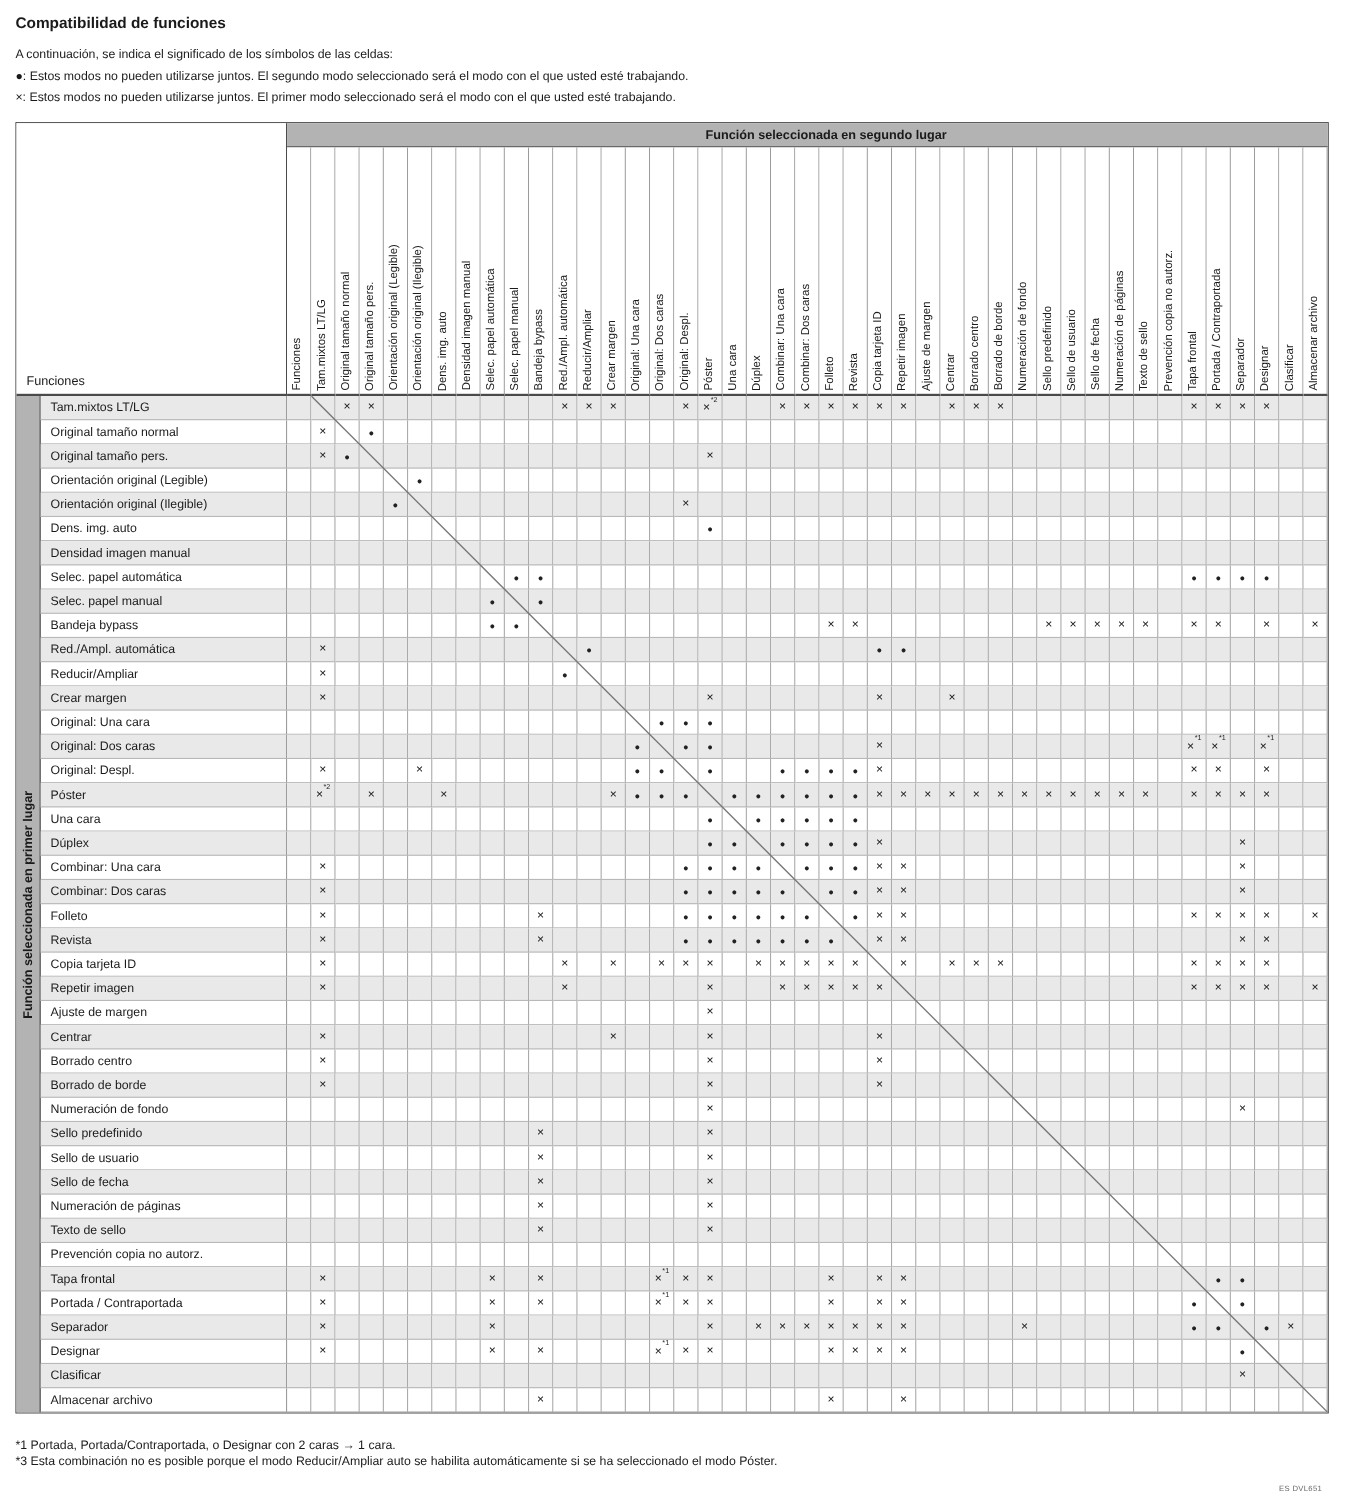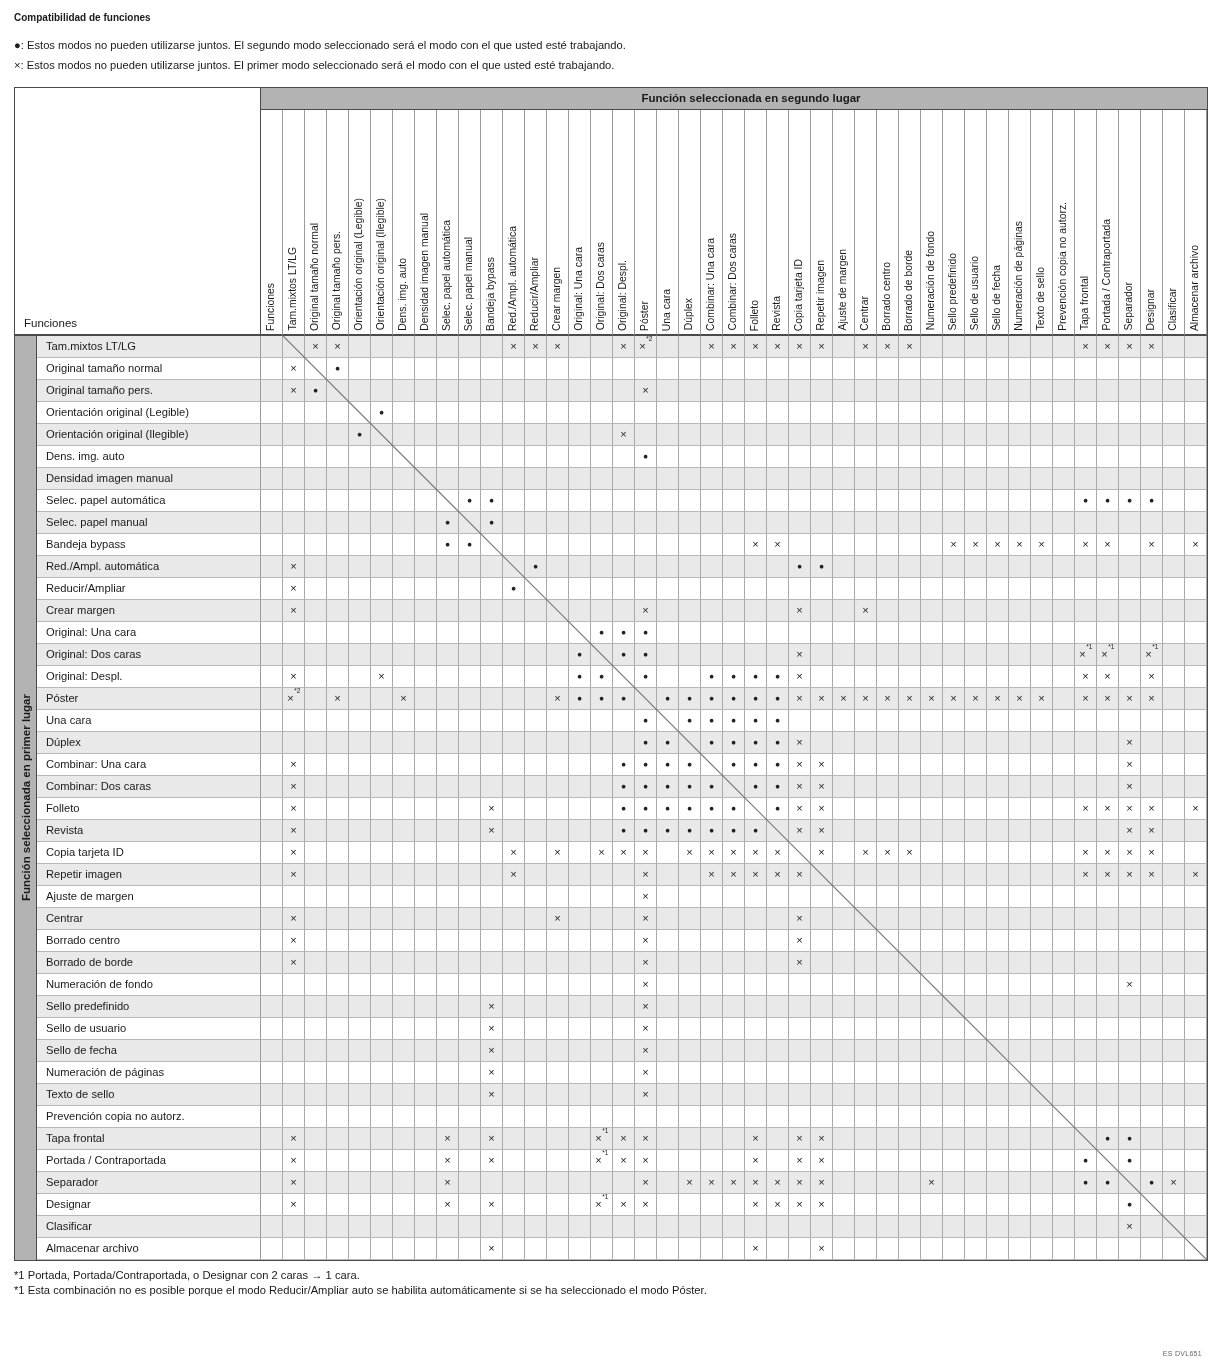--- a/index.html
+++ b/index.html
@@ -6,21 +6,21 @@
   html,body { background:#fff; }
   body {
     width: 1230px; height: 1370px;
     position: relative;
     font-family: "Liberation Sans", sans-serif;
     color: #1a1a1a;
     overflow: hidden;
   }
   .page { padding: 10px 14px 0 14px; }
   h1[data-name="page-title"] {
-    font-size: 10px; font-weight: bold;
+    font-size: 14px; font-weight: bold;
     margin: 2px 0 15px 0;
   }
   .legend p { font-size: 11.2px; margin: 0 0 4.5px 0; line-height: 1.35; }
   .legend { margin-bottom: 14px; }
 
   .matrix-wrap { position: relative; display: inline-block; }
   #matrix-grid {
     display: grid;
     border: 1px solid #4a4a4a;
     background: #fff;
@@ -76,34 +76,35 @@
     border-right: 1px solid #aaa;
     border-bottom: 1px solid #b8b8b8;
     display: flex; align-items: center; justify-content: center;
     font-size: 11px; color: #222; line-height: 1;
   }
   .c .dot { font-size: 8.5px; }
   .c sup { font-size: 6.5px; position: relative; top: -4px; left: 0.5px; }
   .gray { background: #e9e9e9; }
   .diag-svg { position: absolute; left: 269px; top: 249px; pointer-events: none; }
 
-  .footnotes { margin-top: 8px; }
+  .footnotes { margin-top: 23px; }
   .footnotes p { font-size: 11.2px; margin: 0 0 3px 0; }
   .doc-code {
     position: absolute; right: 28px; top: 1350px;
     font-size: 7px; color: #666; letter-spacing: 0.3px;
   }
 </style>
 </head>
 <body>
 
 <div class="page" data-name="manual-page">
   <h1 data-name="page-title">Compatibilidad de funciones</h1>
 
   <div class="legend" data-name="symbol-legend">
+    <p data-name="legend-intro">A continuación, se indica el significado de los símbolos de las celdas:</p>
     <p data-name="legend-dot">●: Estos modos no pueden utilizarse juntos. El segundo modo seleccionado será el modo con el que usted esté trabajando.</p>
     <p data-name="legend-x">×: Estos modos no pueden utilizarse juntos. El primer modo seleccionado será el modo con el que usted esté trabajando.</p>
   </div>
 
   <div class="matrix-wrap" data-name="compatibility-matrix">
     <div id="matrix-grid" data-name="compatibility-grid" style="grid-template-columns: 22px 224px 22px repeat(42, 22px); grid-template-rows: 22px 226px repeat(42, 22px);">
         <div class="corner" data-name="corner-label" style="grid-area: 1 / 1 / 3 / 3;">Funciones</div>
         <div class="group-header" data-name="column-group-label" style="grid-area: 1 / 3 / 2 / 46; padding-left: 34px;">Función seleccionada en segundo lugar</div>
         <div class="colhead" data-name="column-header-funciones" style="grid-area: 2 / 3 / 3 / 4;">
           <span data-name="column-header-label">Funciones</span>
@@ -2654,17 +2655,17 @@
         <div class="c" data-name="matrix-cell"></div>
         <div class="c" data-name="matrix-cell"></div>
       </div>
     <svg class="diag-svg" id="diag-svg" data-name="diagonal-line" width="924" height="924" viewBox="0 0 924 924">
       <line x1="0" y1="0" x2="924" y2="924" stroke="#777" stroke-width="1.2"></line>
     </svg>
   </div>
 
   <div class="footnotes" data-name="footnotes">
     <p data-name="footnote-1">*1 Portada, Portada/Contraportada, o Designar con 2 caras → 1 cara.</p>
-    <p data-name="footnote-2">*1 Esta combinación no es posible porque el modo Reducir/Ampliar auto se habilita automáticamente si se ha seleccionado el modo Póster.</p>
+    <p data-name="footnote-2">*3 Esta combinación no es posible porque el modo Reducir/Ampliar auto se habilita automáticamente si se ha seleccionado el modo Póster.</p>
   </div>
 </div>
 
 <div class="doc-code" data-name="document-code">ES DVL651</div>
 
 </body></html>

